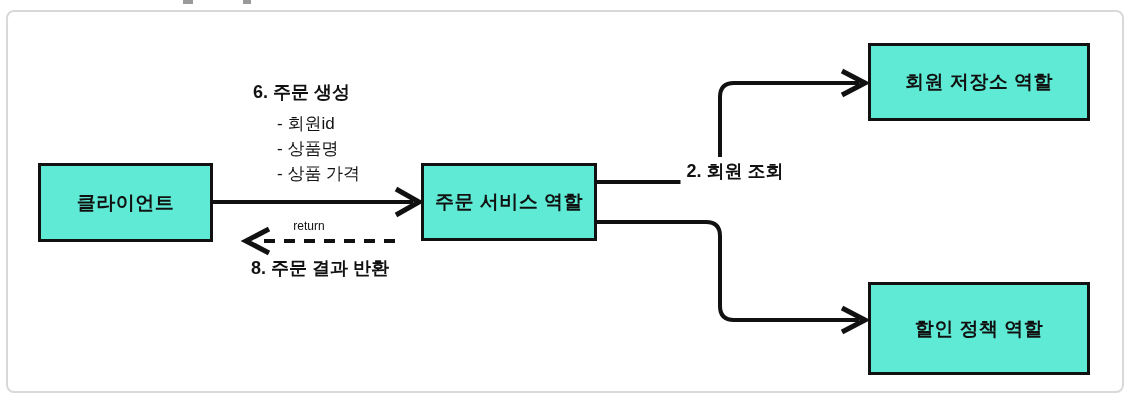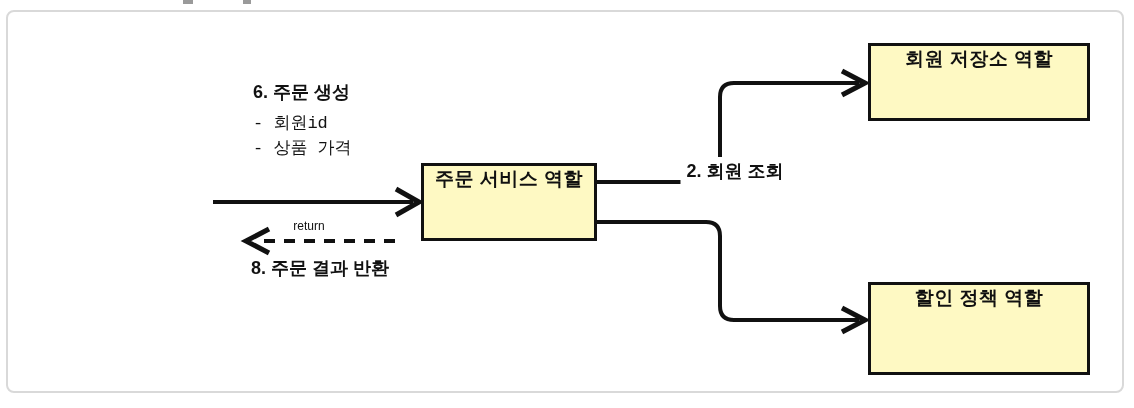--- a/index.html
+++ b/index.html
@@ -41,22 +41,23 @@
   .wires .head {
     fill: none;
     stroke: #111111;
     stroke-width: 5;
     stroke-linejoin: miter;
   }
   .node {
     position: absolute;
     box-sizing: border-box;
     border: 3px solid #111111;
-    background: #fef9c3;
+    background: #5eead4;
     display: flex;
+    align-items: center;
     justify-content: center;
     font-weight: bold;
     font-size: 19px;
     letter-spacing: 0.5px;
     white-space: nowrap;
   }
   .node-client          { left: 38px;  top: 163px; width: 175px; height: 79px; }
   .node-order           { left: 421px; top: 163px; width: 176px; height: 78px; }
   .node-member-repo     { left: 868px; top: 43px;  width: 222px; height: 78px; }
   .node-discount-policy { left: 868px; top: 282px; width: 222px; height: 93px; }
@@ -64,21 +65,21 @@
   .lbl-create { left: 253px; top: 80px; }
   .lbl-create .lbl-title {
     font-weight: bold;
     font-size: 18px;
     line-height: 24px;
     margin-bottom: 7px;
   }
   .lbl-create .lbl-param {
     font-size: 17px;
     line-height: 25px;
-    font-family: Liberation Mono, monospace;
+    margin-left: 24px;
   }
   .lbl-centered { transform: translate(-50%, -50%); }
   .lbl-return  { left: 309px; top: 226px; font-size: 12px; }
   .lbl-result  { left: 320px; top: 268px; font-size: 18px; font-weight: bold; }
   .lbl-on-wire {
     background: #ffffff;
     padding: 2px 6px;
     font-size: 18px;
     font-weight: bold;
   }
@@ -107,36 +108,40 @@
     <g>
       <path class="line" d="M597,182 L706,182 Q720,182 720,168 L720,97 Q720,83 734,83 L859,83"></path>
       <path class="head" d="M842,71 L865,83 L842,95"></path>
     </g>
     <g>
       <path class="line" d="M597,222 L706,222 Q720,222 720,236 L720,306 Q720,320 734,320 L859,320"></path>
       <path class="head" d="M842,308 L865,320 L842,332"></path>
     </g>
   </svg>
 
+  <div class="node node-client">
+    <span>클라이언트</span>
+  </div>
 
   <div class="node node-order">
     <span>주문 서비스 역할</span>
   </div>
 
   <div class="node node-member-repo">
     <span>회원 저장소 역할</span>
   </div>
 
   <div class="node node-discount-policy">
     <span>할인 정책 역할</span>
   </div>
 
   <div class="lbl lbl-create">
     <div class="lbl-title">6. 주문 생성</div>
     <div class="lbl-param">- 회원id</div>
+    <div class="lbl-param">- 상품명</div>
     <div class="lbl-param">- 상품 가격</div>
   </div>
 
   <div class="lbl lbl-centered lbl-return">return</div>
 
   <div class="lbl lbl-centered lbl-result">8. 주문 결과 반환</div>
 
   <div class="lbl lbl-centered lbl-on-wire lbl-member">2. 회원 조회</div>
 
 

